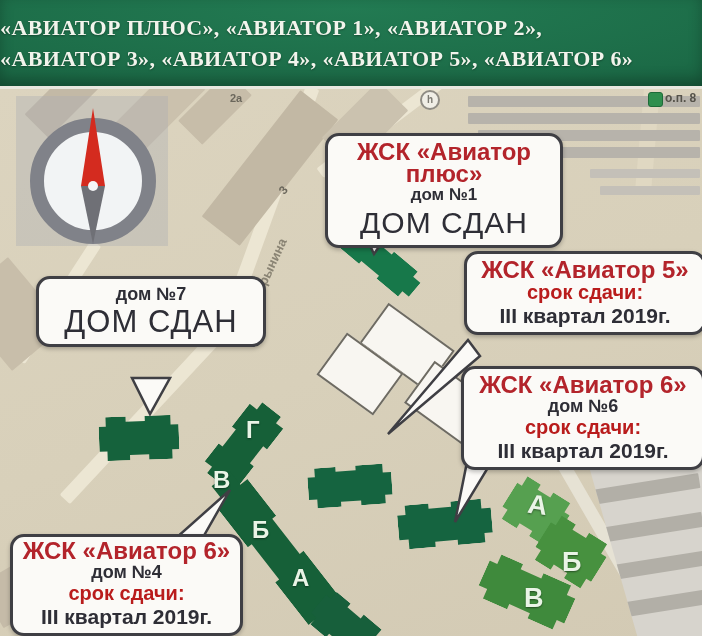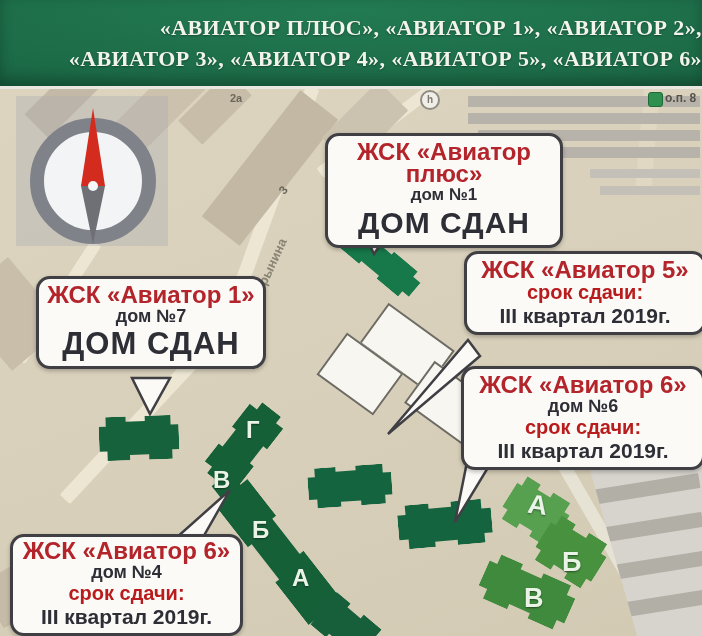--- a/index.html
+++ b/index.html
@@ -3,21 +3,21 @@
 <meta charset="utf-8">
 <style>
   html,body{margin:0;padding:0;}
   body{width:702px;height:636px;overflow:hidden;position:relative;
        font-family:"Liberation Sans",sans-serif;background:#d8d0bb;}
   #stage{position:absolute;inset:0;width:702px;height:636px;}
 
   
   .header{position:absolute;left:0;top:0;width:702px;height:86px;
     background:radial-gradient(ellipse 120% 160% at 50% 10%, #227a52 0%, #1c6b47 55%, #134f33 100%);
-    display:flex;flex-direction:column;justify-content:center;align-items:flex-end;
+    display:flex;flex-direction:column;justify-content:center;align-items:flex-start;
     box-shadow:inset 0 -6px 14px rgba(0,0,0,.25);}
   .header .hline{color:#f2f4ec;font-family:"Liberation Serif",serif;font-weight:bold;
     font-size:22px;line-height:31px;letter-spacing:.4px;white-space:nowrap;
     text-shadow:0 1px 2px rgba(0,0,0,.35);}
   .hsep{position:absolute;left:0;top:86px;width:702px;height:3px;background:#e9e7df;}
 
   
   .map{position:absolute;left:0;top:89px;width:702px;height:547px;
     background:linear-gradient(160deg,#dcd4bf 0%,#d8d0ba 50%,#d3cab4 100%);overflow:hidden;}
   .map > *{position:absolute;}
@@ -41,21 +41,21 @@
   .maplabel{color:#6b675c;font-weight:bold;}
 
   
   .compass-box{left:16px;top:7px;width:152px;height:150px;background:rgba(172,174,178,.38);}
 
   
   .callout{background:#fbfaf7;border:3px solid #3f3f44;border-radius:14px;
     text-align:center;z-index:5;box-shadow:0 2px 4px rgba(0,0,0,.25);padding:5px 4px 4px;}
   .callout .t{color:#b3242b;font-weight:bold;font-size:24px;line-height:22px;}
   .callout .h{color:#2e2e36;font-weight:bold;font-size:18px;line-height:20px;}
-  .callout .s{color:#2e2e36;font-weight:bold;font-size:31px;line-height:36px;letter-spacing:1px;}
+  .callout .s{color:#2e2e36;font-weight:normal;font-size:31px;line-height:36px;letter-spacing:1px;}
   .callout .d{color:#b91c1c;font-weight:bold;font-size:20px;line-height:23px;}
   .callout .q{color:#2e2e36;font-weight:bold;font-size:21px;line-height:24px;}
 
   .tails{left:0;top:0;width:702px;height:547px;z-index:4;}
 
   .marker-h{left:420px;top:1px;width:16px;height:16px;border:2px solid #8f8c84;border-radius:50%;
     background:#f0eee6;color:#7c7a72;font-size:10px;font-weight:bold;text-align:center;line-height:15px;}
   .busstop{left:648px;top:3px;width:13px;height:13px;background:#2f8f4e;border-radius:3px;border:1px solid #1e6b38;}
   .busstop-label{left:665px;top:2px;font-size:12px;color:#55524a;font-weight:bold;}
 </style>
@@ -149,21 +149,20 @@
       </svg>
     </div>
 
     <div class="callout" style="left:325px;top:44px;width:224px;">
       <div class="t" style="font-size:24px;">ЖСК «Авиатор плюс»</div>
       <div class="h" style="font-size:17px;">дом №1</div>
       <div class="s" style="font-size:30px;">ДОМ СДАН</div>
     </div>
 
     <div class="callout" style="left:36px;top:187px;width:216px;">
-      <div class="t">ЖСК «Авиатор 1»</div>
       <div class="h">дом №7</div>
       <div class="s">ДОМ СДАН</div>
     </div>
 
     <div class="callout" style="left:464px;top:162px;width:228px;">
       <div class="t">ЖСК «Авиатор 5»</div>
       <div class="d">срок сдачи:</div>
       <div class="q">III квартал 2019г.</div>
     </div>
 

